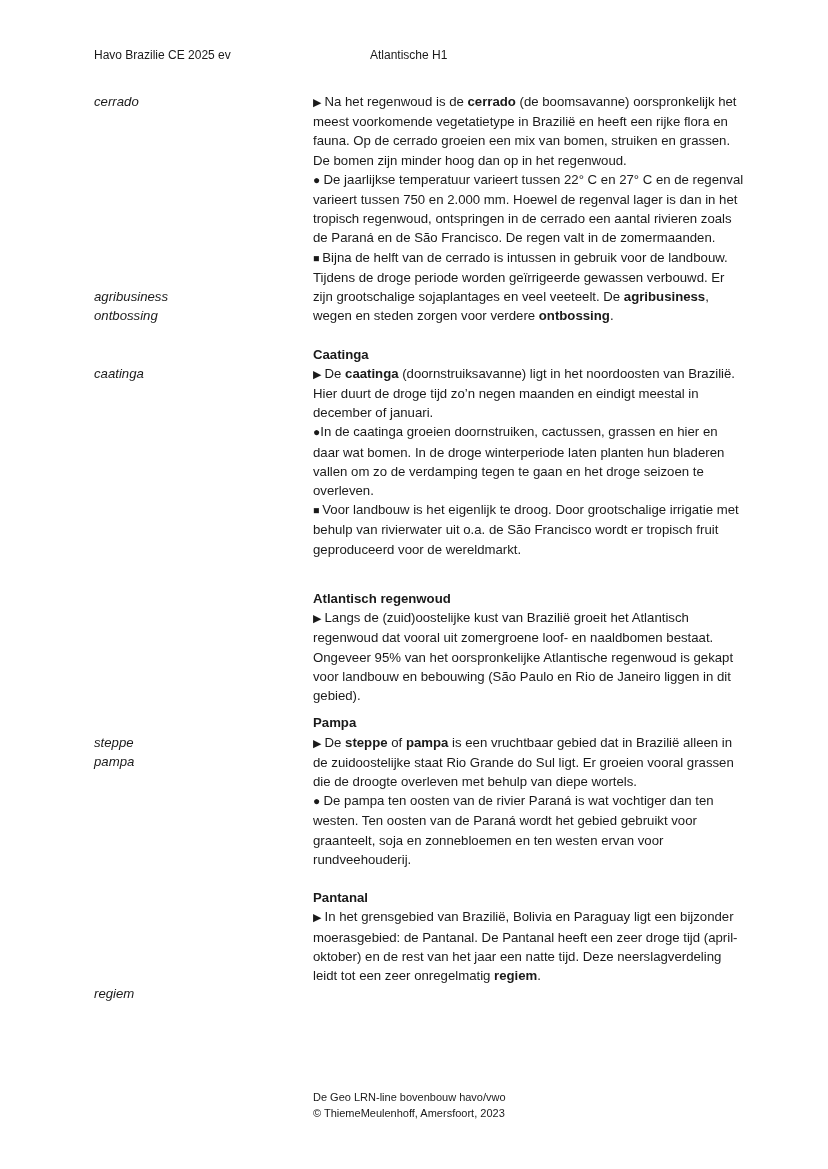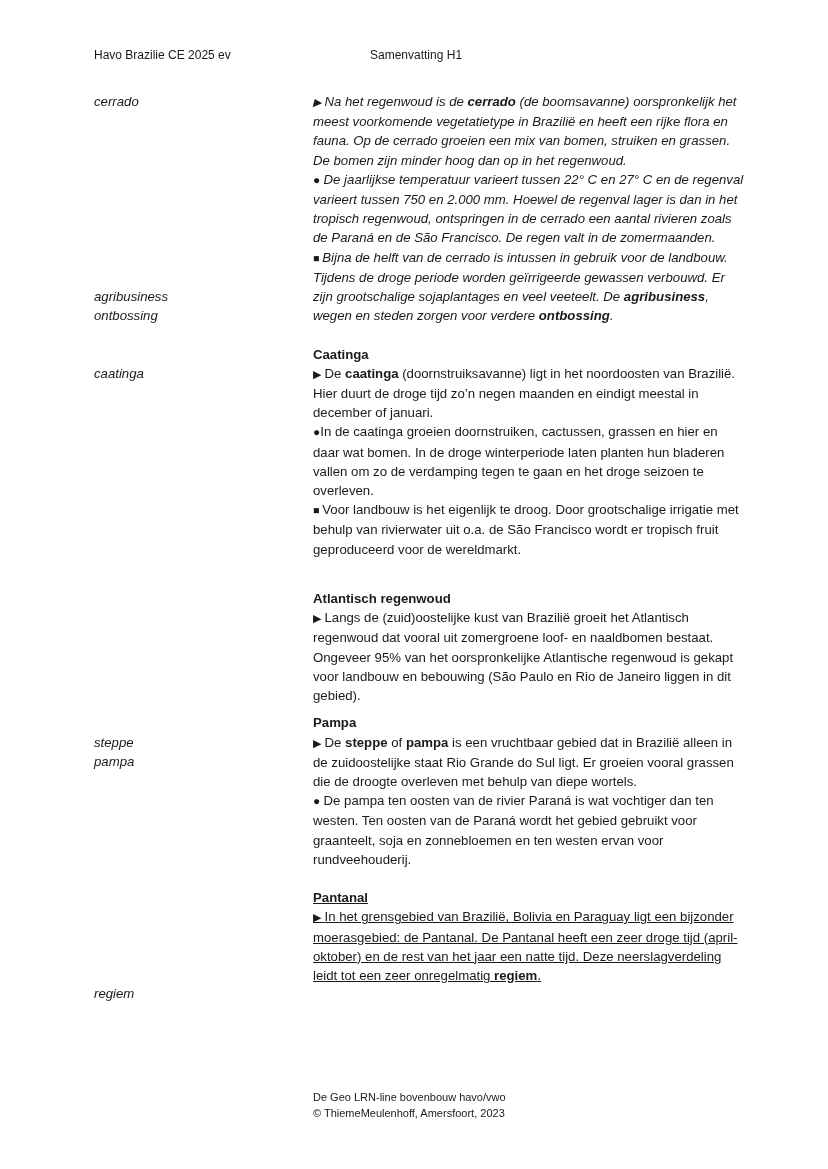--- a/index.html
+++ b/index.html
@@ -117,26 +117,26 @@
   }
   .footer div { white-space: nowrap; }
 </style>
 </head>
 <body>
 
 <div class="page">
 
   <div class="header">
     <span class="header-left">Havo Brazilie CE 2025 ev</span>
-    <span class="header-right">Samenvatting H1</span>
+    <span class="header-right">Atlantische H1</span>
   </div>
 
   <div class="content" id="content-root">
       <div class="row" style="position: relative; height: 233.438px; margin-bottom: 19.2px;">
-        <div class="body-col" style="top: 0px; font-style: italic;">
+        <div class="body-col" style="top: 0px;">
           <p class="para"><span class="bullet-tri">▶ </span><span>Na het regenwoud is de </span><b>cerrado</b><span> (de boomsavanne) oorspronkelijk het meest voorkomende vegetatietype in Brazilië en heeft een rijke flora en fauna. Op de cerrado groeien een mix van bomen, struiken en grassen. De bomen zijn minder hoog dan op in het regenwoud.</span></p>
           <p class="para"><span class="bullet">● </span><span>De jaarlijkse temperatuur varieert tussen 22° C en 27° C en de regenval varieert tussen 750 en 2.000 mm. Hoewel de regenval lager is dan in het tropisch regenwoud, ontspringen in de cerrado een aantal rivieren zoals de Paraná en de São Francisco. De regen valt in de zomermaanden.</span></p>
           <p class="para"><span class="bullet-sq">■ </span><span> Bijna de helft van de cerrado is intussen in gebruik voor de landbouw. Tijdens de droge periode worden geïrrigeerde gewassen verbouwd. Er zijn grootschalige sojaplantages en veel veeteelt. De </span><b>agribusiness</b><span>, wegen en steden zorgen voor verdere </span><b>ontbossing</b><span>.</span></p>
         </div>
         <div class="term" style="top: 0px;">cerrado</div>
         <div class="term" style="top: 195.037px;">agribusiness</div>
         <div class="term" style="top: 214.238px;">ontbossing</div>
       </div>
       <div class="row" style="position: relative; height: 214.234px; margin-bottom: 19.2px;">
         <div class="body-col" style="top: 0px;">
@@ -156,21 +156,21 @@
       <div class="row" style="position: relative; height: 155.625px; margin-bottom: 19.2px;">
         <div class="body-col" style="top: 0px;">
           <p class="heading">Pampa</p>
           <p class="para"><span class="bullet-tri">▶ </span><span>De </span><b>steppe</b><span> of </span><b>pampa</b><span> is een vruchtbaar gebied dat in Brazilië alleen in de zuidoostelijke staat Rio Grande do Sul ligt. Er groeien vooral grassen die de droogte overleven met behulp van diepe wortels.</span></p>
           <p class="para"><span class="bullet">● </span><span>De pampa ten oosten van de rivier Paraná is wat vochtiger dan ten westen. Ten oosten van de Paraná wordt het gebied gebruikt voor graanteelt, soja en zonnebloemen en ten westen ervan voor rundveehouderij.</span></p>
         </div>
         <div class="term" style="top: 19.2px;">steppe</div>
         <div class="term" style="top: 38.4px;">pampa</div>
       </div>
       <div class="row" style="position: relative; height: 136.422px; margin-bottom: 19.2px;">
-        <div class="body-col" style="top: 0px; text-decoration: underline;">
+        <div class="body-col" style="top: 0px;">
           <p class="heading">Pantanal</p>
           <p class="para"><span class="bullet-tri">▶ </span><span>In het grensgebied van Brazilië, Bolivia en Paraguay ligt een bijzonder moerasgebied: de Pantanal. De Pantanal heeft een zeer droge tijd (april-oktober) en de rest van het jaar een natte tijd. Deze neerslagverdeling leidt tot een zeer onregelmatig </span><b>regiem</b><span>.</span></p>
         </div>
         <div class="term" style="top: 96px;">regiem</div>
       </div>
     </div>
 
   <div class="footer">
     <div>De Geo LRN-line bovenbouw havo/vwo</div>
     <div>© ThiemeMeulenhoff, Amersfoort, 2023</div>

